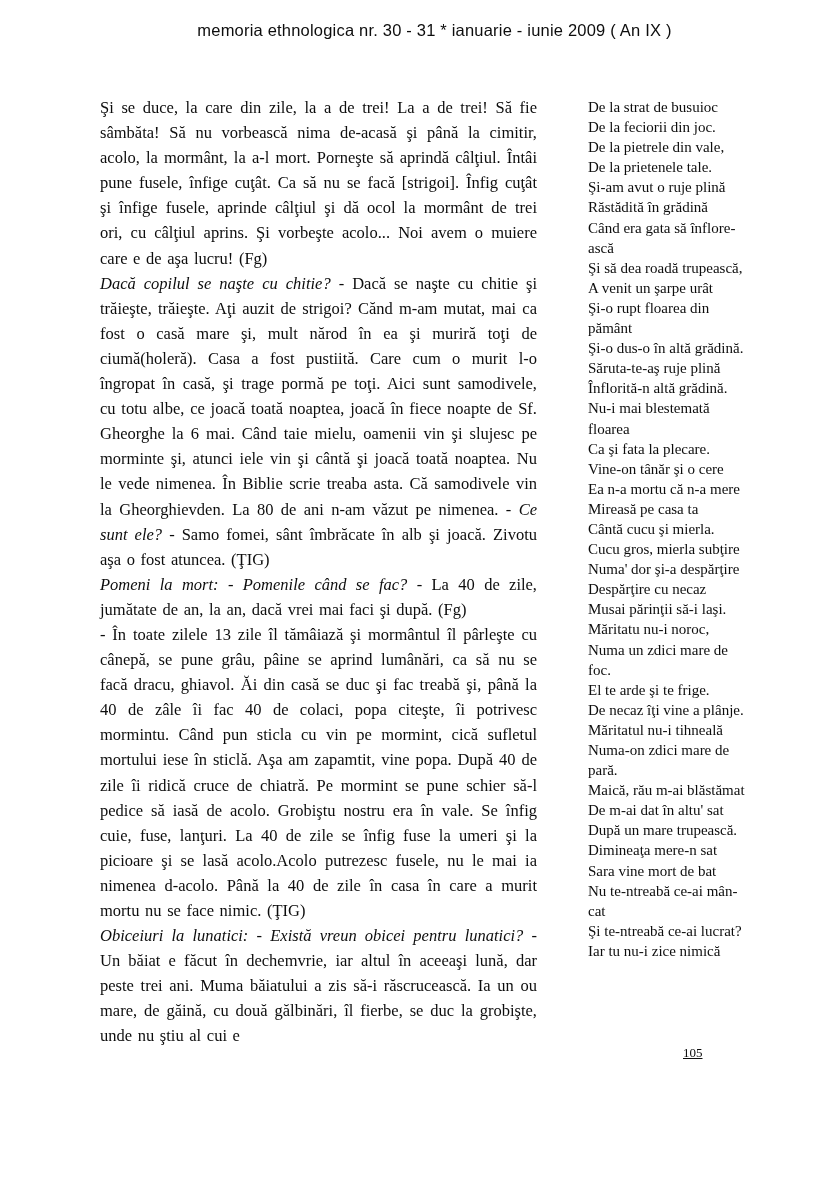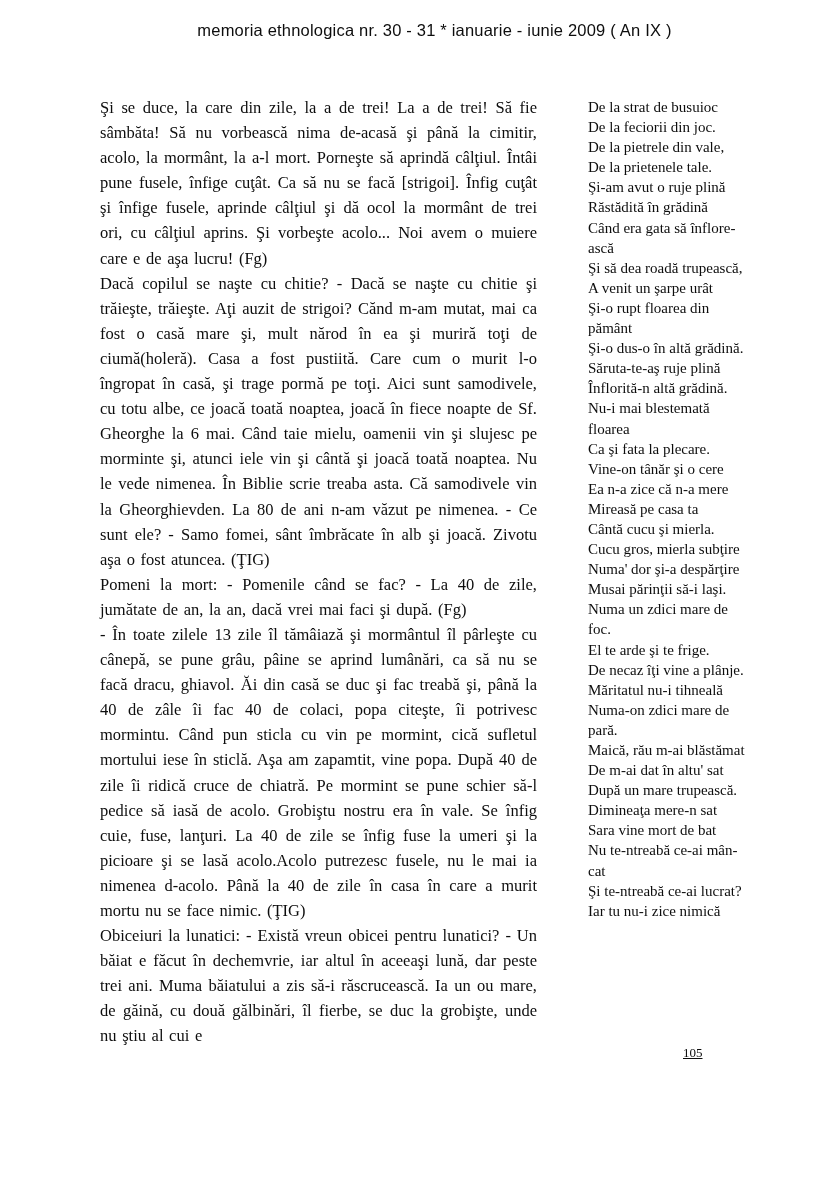--- a/index.html
+++ b/index.html
@@ -36,20 +36,21 @@
     font-size: 16.5px;
     line-height: 25.1px;
     text-align: justify;
     word-spacing: 1.5px;
   }
   .prose-column p {
     margin: 0;
     padding: 0;
   }
   .it {
+    font-style: italic;
   }
   .verse-column {
     position: absolute;
     left: 557px;
     top: 97px;
     width: 200px;
     font-size: 15px;
     line-height: 20.1px;
     text-align: left;
     margin-left: 31px;
@@ -93,26 +94,28 @@
       <div class="verse-line">A venit un şarpe urât</div>
       <div class="verse-line">Şi-o rupt floarea din</div>
       <div class="verse-line">pământ</div>
       <div class="verse-line">Şi-o dus-o în altă grădină.</div>
       <div class="verse-line">Săruta-te-aş ruje plină</div>
       <div class="verse-line">Înflorită-n altă grădină.</div>
       <div class="verse-line">Nu-i mai blestemată</div>
       <div class="verse-line">floarea</div>
       <div class="verse-line">Ca şi fata la plecare.</div>
       <div class="verse-line">Vine-on tânăr şi o cere</div>
-      <div class="verse-line">Ea n-a zice că n-a mere</div>
+      <div class="verse-line">Ea n-a mortu că n-a mere</div>
       <div class="verse-line">Mireasă pe casa ta</div>
       <div class="verse-line">Cântă cucu şi mierla.</div>
       <div class="verse-line">Cucu gros, mierla subţire</div>
       <div class="verse-line">Numa' dor şi-a despărţire</div>
+      <div class="verse-line">Despărţire cu necaz</div>
       <div class="verse-line">Musai părinţii să-i laşi.</div>
+      <div class="verse-line">Măritatu nu-i noroc,</div>
       <div class="verse-line">Numa un zdici mare de</div>
       <div class="verse-line">foc.</div>
       <div class="verse-line">El te arde şi te frige.</div>
       <div class="verse-line">De necaz îţi vine a plânje.</div>
       <div class="verse-line">Măritatul nu-i tihneală</div>
       <div class="verse-line">Numa-on zdici mare de</div>
       <div class="verse-line">pară.</div>
       <div class="verse-line">Maică, rău m-ai blăstămat</div>
       <div class="verse-line">De m-ai dat în altu' sat</div>
       <div class="verse-line">După un mare trupească.</div>

